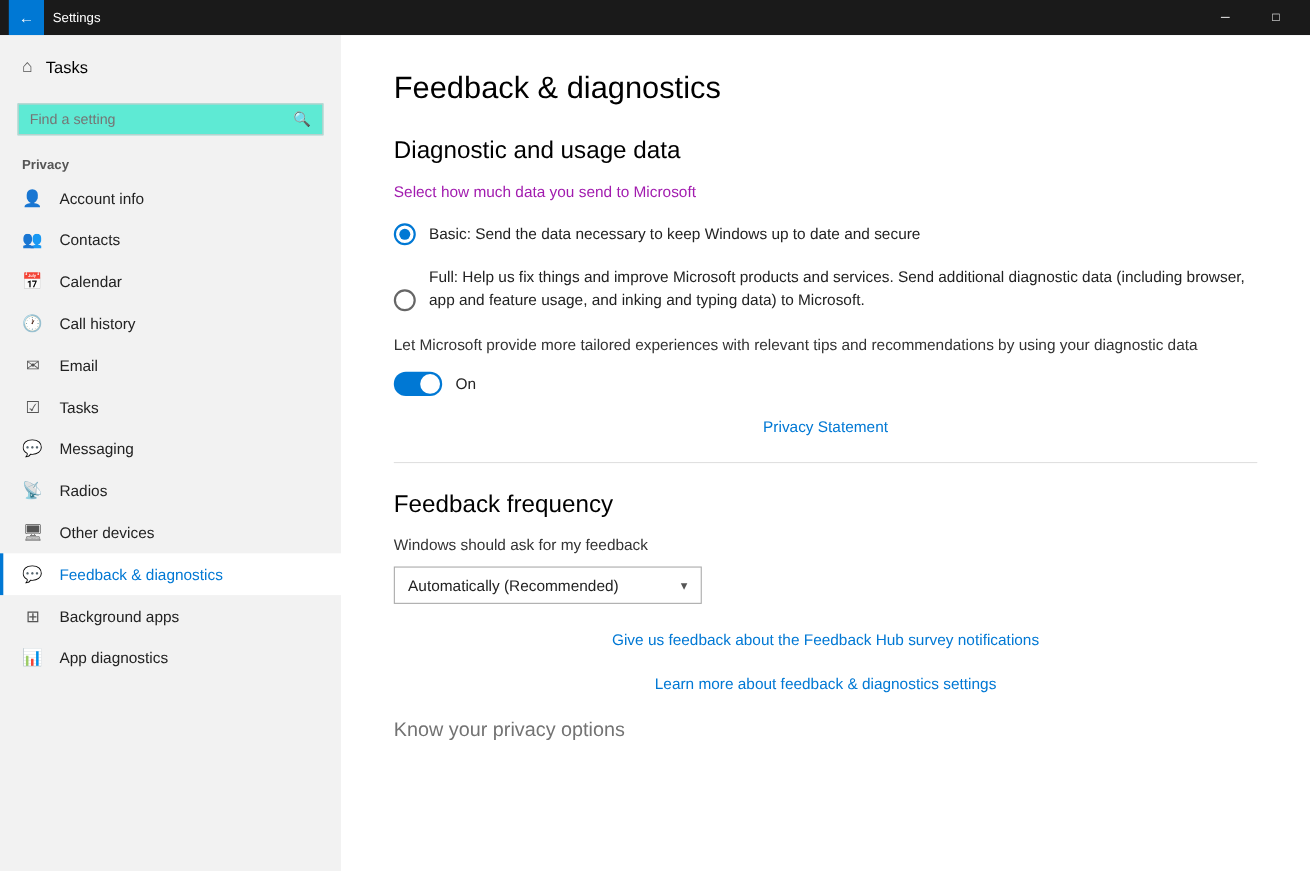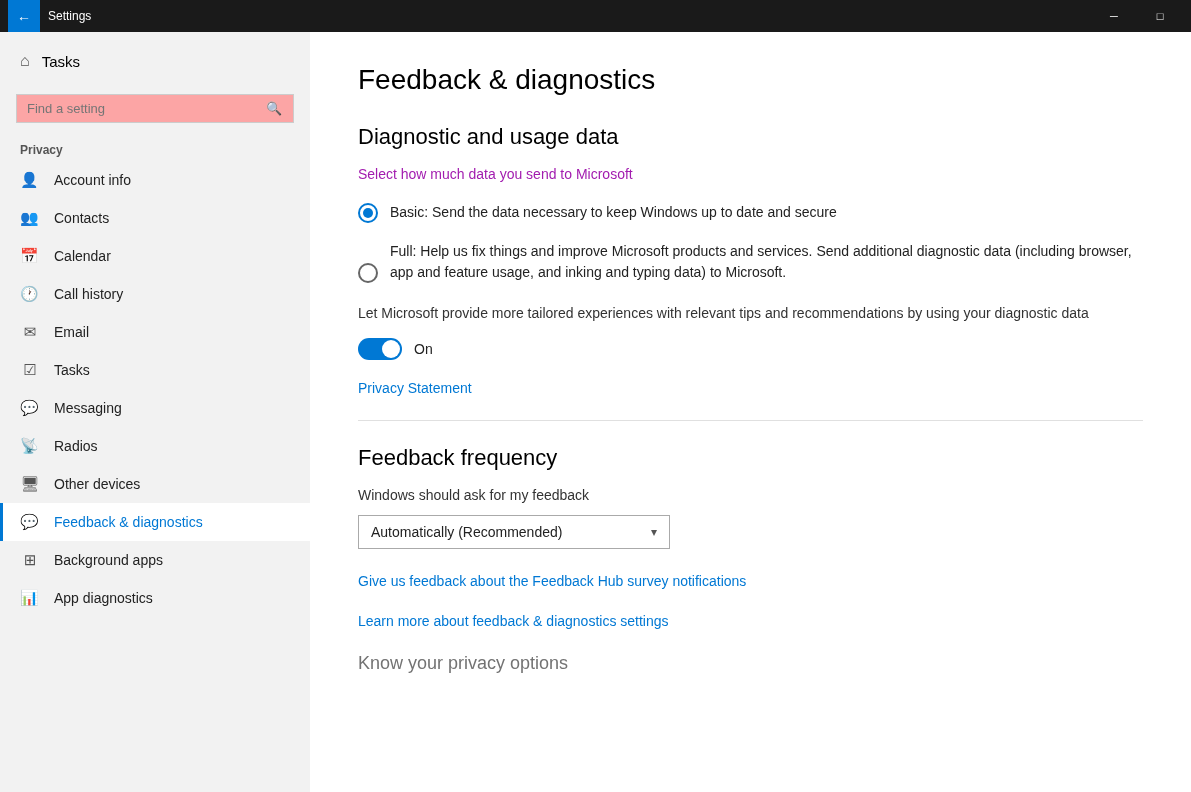--- a/index.html
+++ b/index.html
@@ -70,21 +70,21 @@
       padding: 20px 20px;
       cursor: pointer;
     }
     .sidebar-home-icon { color: #555; font-size: 16px; }
     .sidebar-home-label { font-size: 15px; color: #000; }
 
     .search-box {
       margin: 4px 16px 12px 16px;
       display: flex;
       align-items: center;
-      background: #fca5a5;
+      background: #5eead4;
       border: 1px solid #ccc;
       padding: 6px 10px;
       gap: 16px;
     }
     .search-input {
       border: none;
       outline: none;
       font-size: 13px;
       flex: 1;
       background: transparent;
@@ -211,36 +211,37 @@
     }
     .toggle-label { font-size: 14px; color: #222; }
 
     .link-text {
       color: #0078d4;
       font-size: 14px;
       cursor: pointer;
       text-decoration: none;
       display: block;
       margin-bottom: 24px;
+      text-align: center;
     }
 
     .divider {
       border: none;
       border-top: 1px solid #e0e0e0;
       margin: 24px 0;
     }
     .feedback-freq-label { font-size: 14px; color: #333; margin-bottom: 12px; }
 
     .dropdown {
       display: flex;
       align-items: center;
       justify-content: space-between;
       border: 1px solid #aaa;
       padding: 8px 12px;
-      width: 312px;
+      width: 280px;
       cursor: pointer;
       background: white;
       font-size: 14px;
       margin-bottom: 24px;
     }
     .dropdown-text { color: #222; }
     .dropdown-arrow { color: #555; font-size: 12px; }
 
     .know-privacy-title {
       font-size: 18px;

